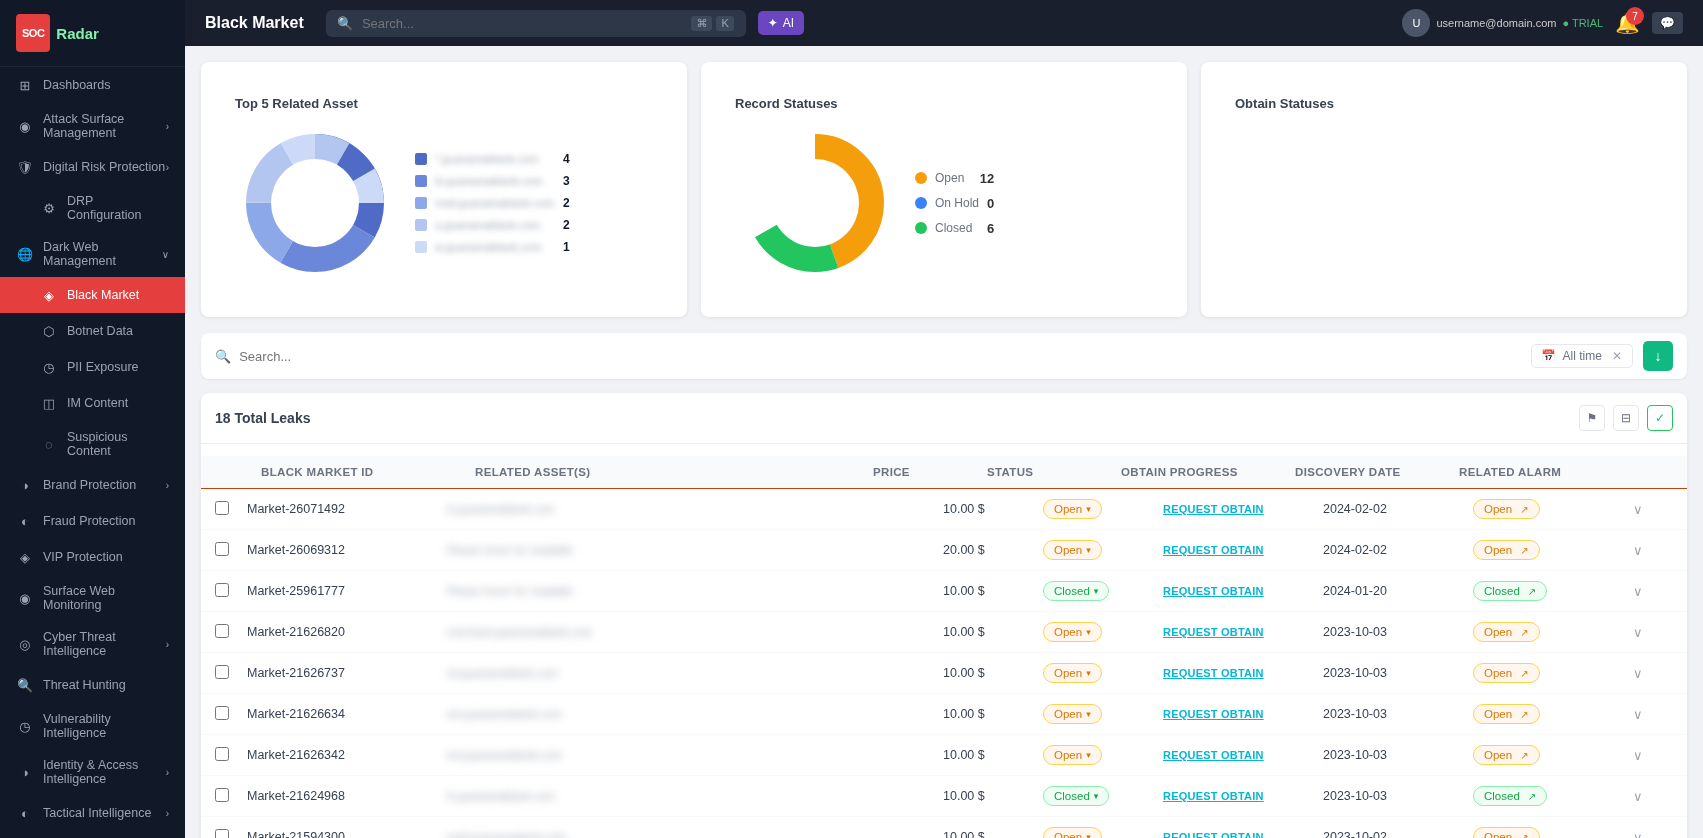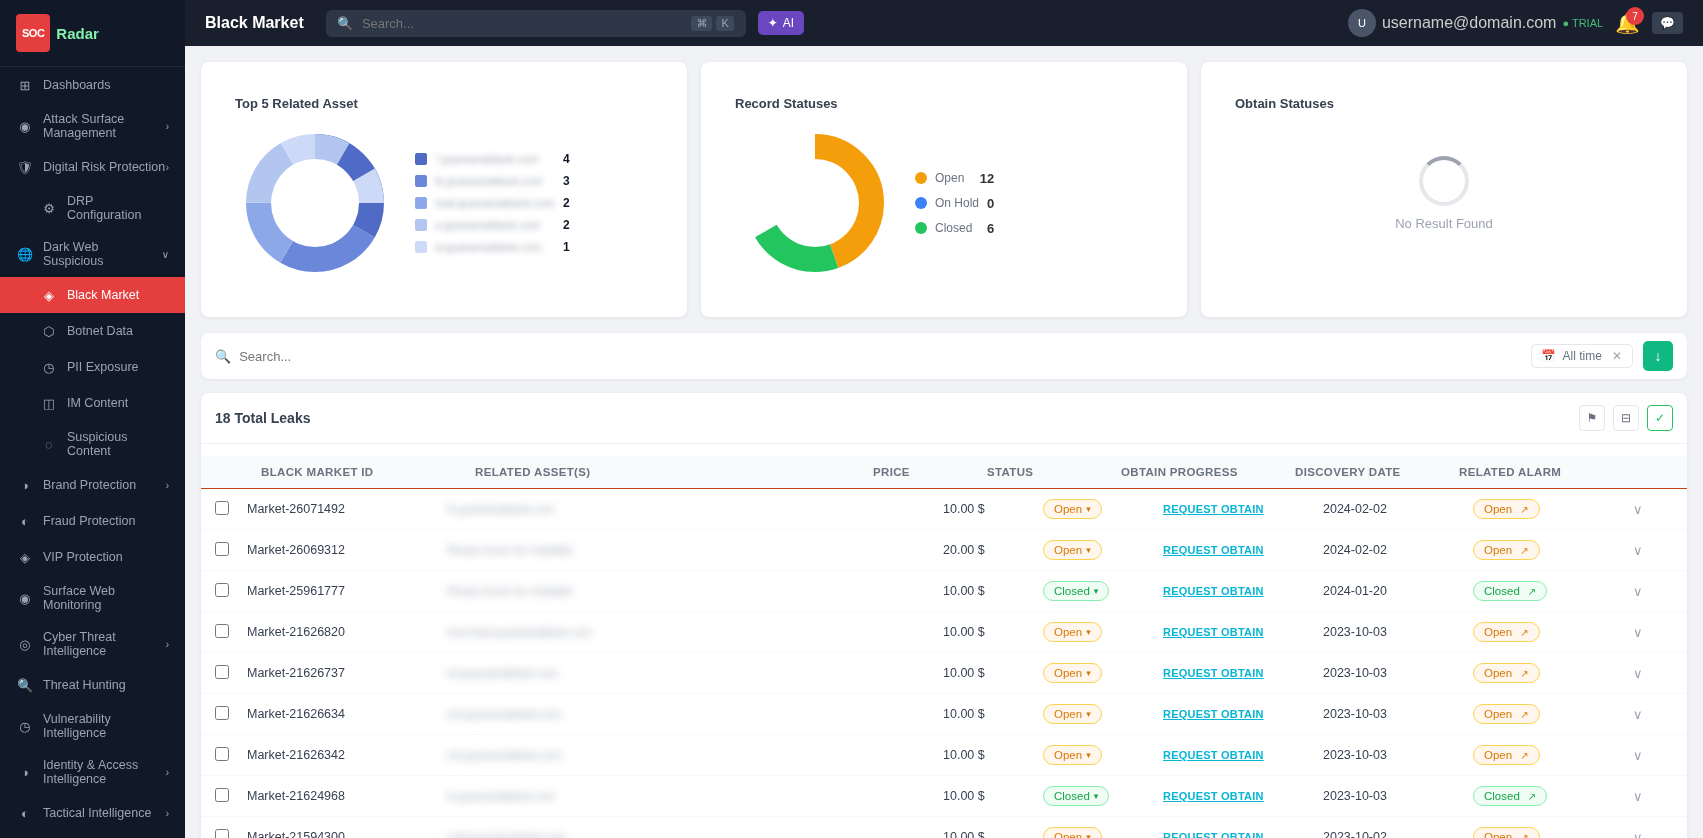--- a/index.html
+++ b/index.html
@@ -117,21 +117,21 @@
     <span class="icon">🛡</span>
     <span>Digital Risk Protection</span>
     <span class="arrow">›</span>
   </div>
   <div class="sidebar-item sidebar-sub-item">
     <span class="icon">⚙</span>
     <span>DRP Configuration</span>
   </div>
   <div class="sidebar-item">
     <span class="icon">🌐</span>
-    <span>Dark Web Suspicious</span>
+    <span>Dark Web Management</span>
     <span class="arrow">∨</span>
   </div>
   <div class="sidebar-item sidebar-sub-item active">
     <span class="icon">◈</span>
     <span>Black Market</span>
   </div>
   <div class="sidebar-item sidebar-sub-item">
     <span class="icon">⬡</span>
     <span>Botnet Data</span>
   </div>
@@ -207,21 +207,21 @@
         <span class="shortcut-badge">K</span>
       </div>
     </div>
     <div class="ai-btn">
       <span>✦</span>
       <span>AI</span>
     </div>
     <div class="topbar-right">
       <div class="user-info">
         <div class="avatar">U</div>
-        <span style="color:#ccc; font-size:16px;">username@domain.com</span>
+        <span style="color:#ccc; font-size:11px;">username@domain.com</span>
         <span class="online-badge">● TRIAL</span>
       </div>
       <div style="position:relative;">
         <span style="font-size:20px; color:#9ca3af;">🔔</span>
         <span class="notif-badge" style="position:absolute;top:-4px;right:-4px;">7</span>
       </div>
       <div style="background:#374151; border-radius:4px; padding:4px 8px; font-size:12px; color:#9ca3af;">💬</div>
     </div>
   </div>
 
@@ -299,24 +299,20 @@
               <div class="record-dot" style="background:#22c55e;"></div>
               <span class="record-label">Closed</span>
               <span class="record-count">6</span>
             </div>
           </div>
         </div>
       </div>
 
       <div class="card">
         <div class="card-title">Obtain Statuses</div>
-        <div class="no-result">
-          <div class="spinner-ring"></div>
-          <span style="margin-top:10px; font-size:13px; color:#9ca3af;">No Result Found</span>
-        </div>
       </div>
     </div>
 
     <div class="filter-row">
       <div class="filter-search">
         <span style="color:#9ca3af;">🔍</span>
         <input type="text" style="border: none; outline: none; font-size: 13px; color: rgb(55, 65, 81); width: 100%;" placeholder="Search...">
       </div>
       <div class="filter-time">
         <span>📅</span>

